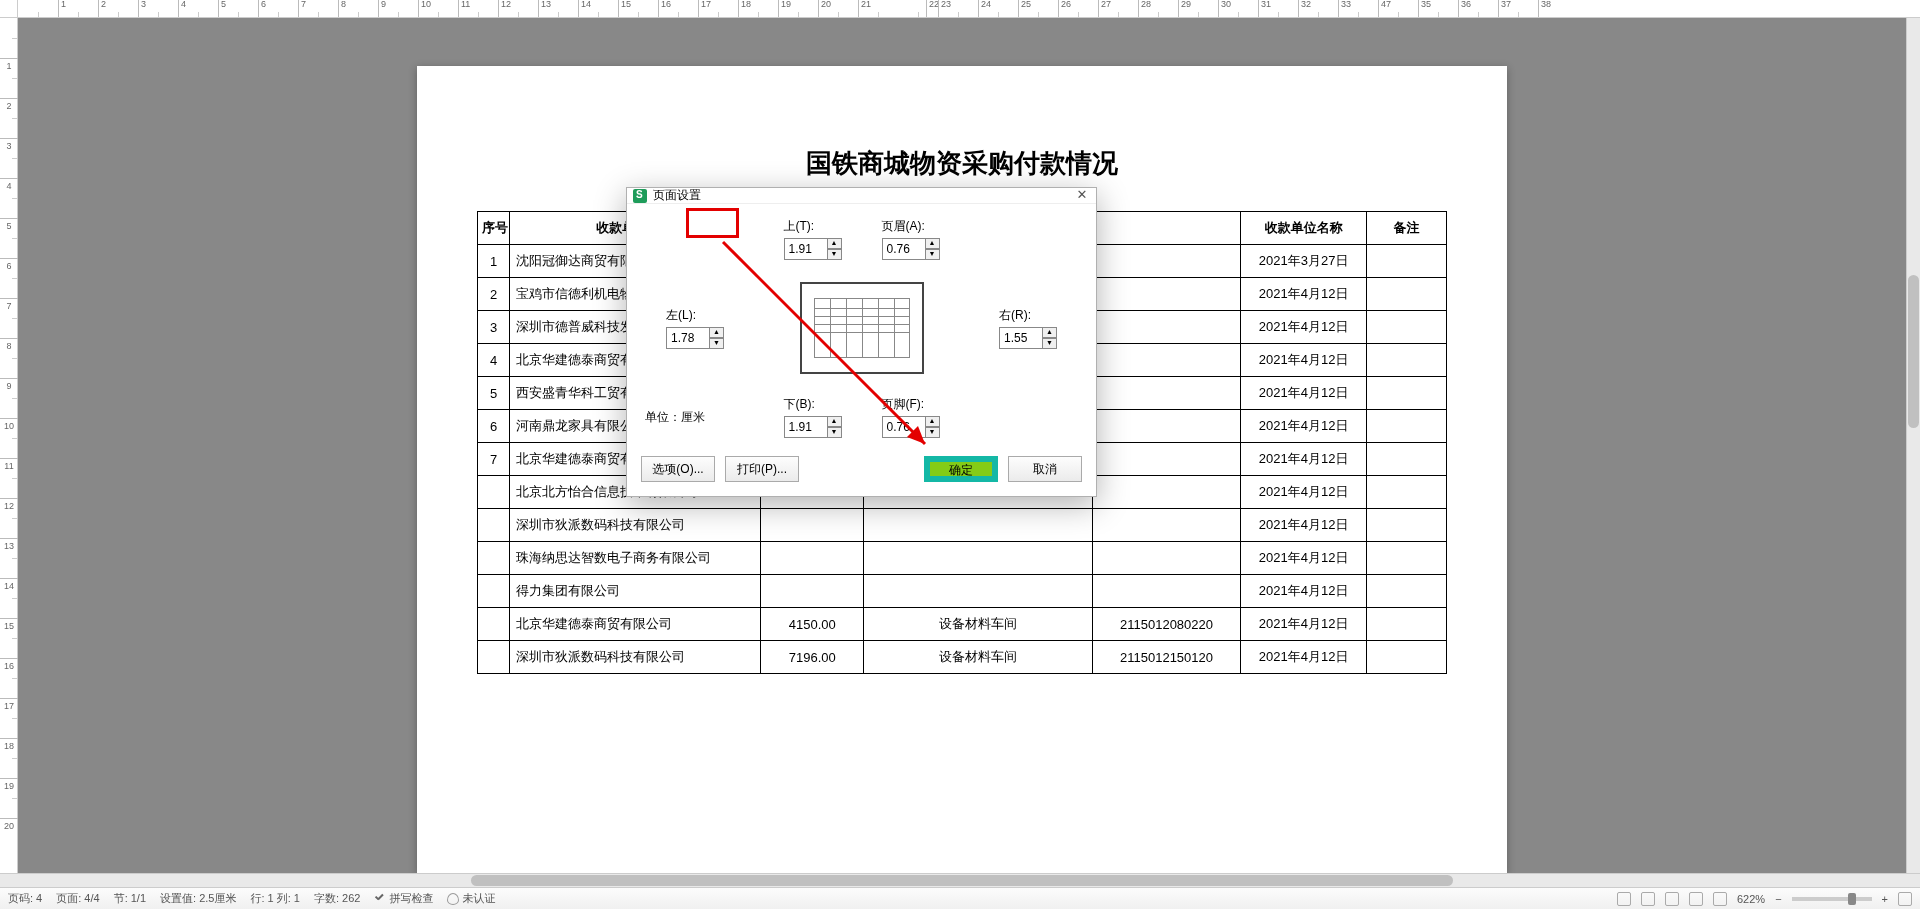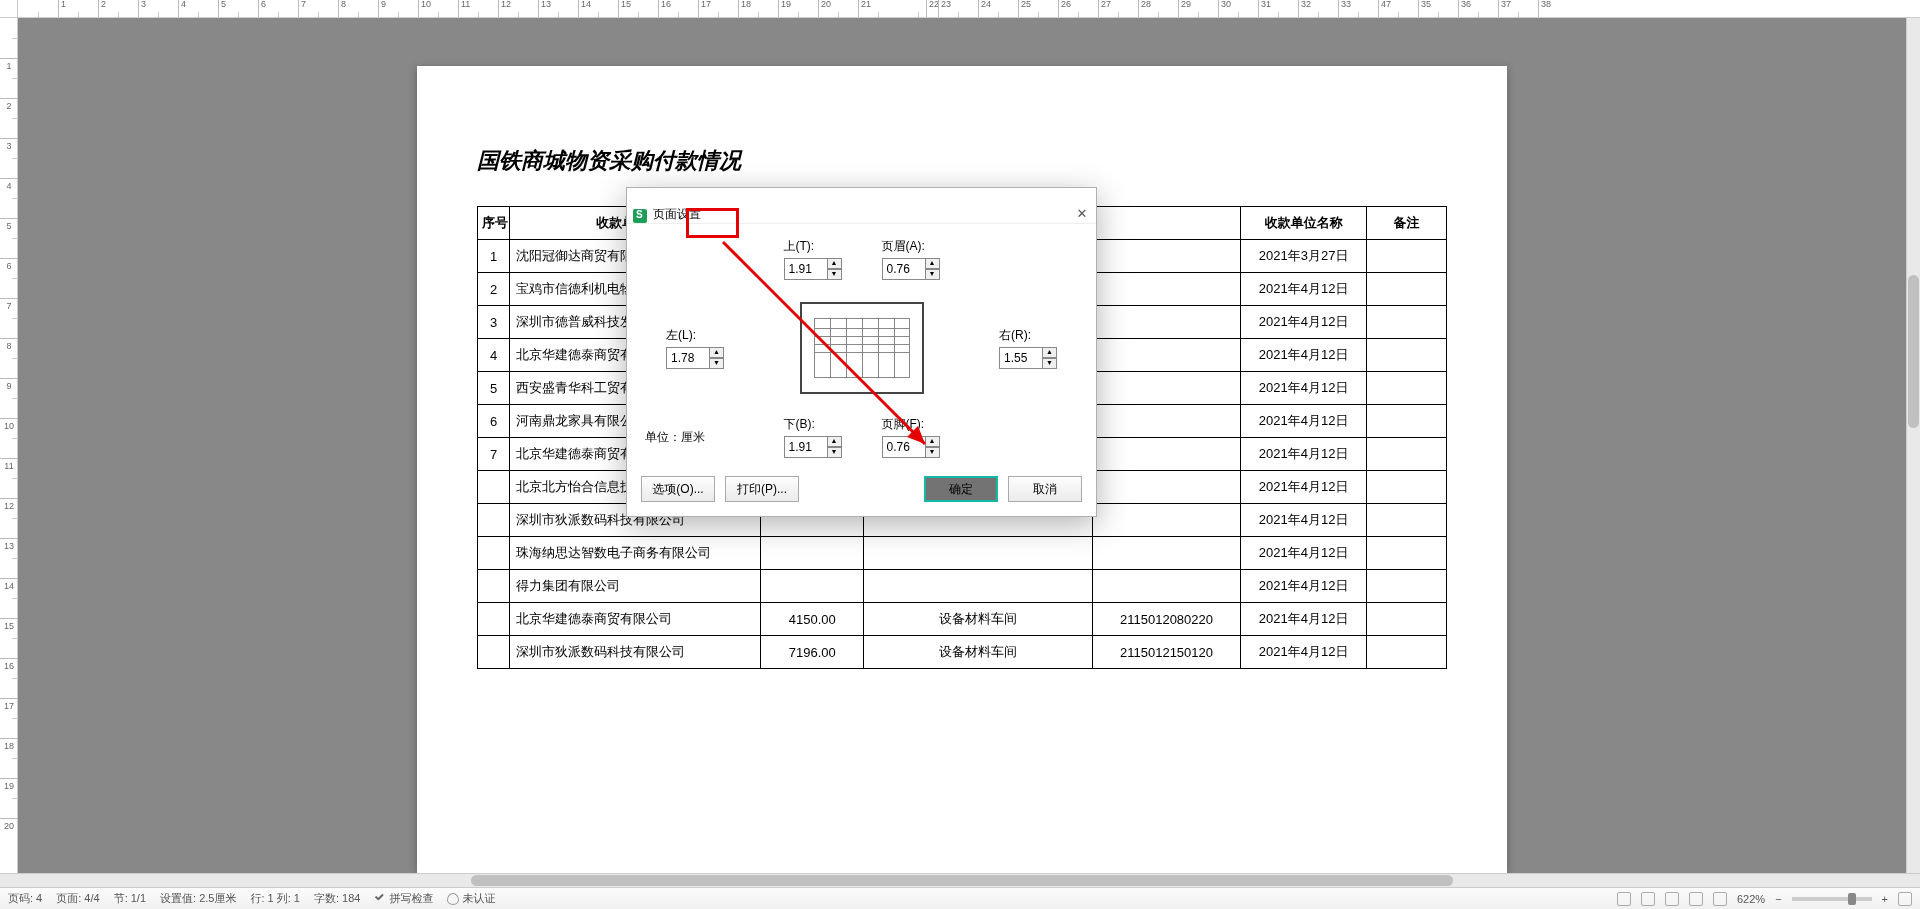--- a/index.html
+++ b/index.html
@@ -12,35 +12,35 @@
   .ruler-h .tick { position: absolute; top: 0; height: 18px; border-left: 1px solid #bbb; padding-left: 2px; line-height: 6px; padding-top: 1px;}
   .ruler-h .minor { position: absolute; bottom: 0; height: 5px; border-left: 1px solid #ccc; }
 
   .main { flex: 1; display: flex; overflow: hidden; }
   .ruler-v { width: 18px; background: #fff; border-right: 1px solid #ccc; position: relative; font-size: 9px; color: #666; }
   .ruler-v .tick { position: absolute; left: 0; width: 18px; border-top: 1px solid #bbb; padding-top: 2px; text-align: center;}
   .ruler-v .minor { position: absolute; right: 0; width: 5px; border-top: 1px solid #ccc; }
 
   .canvas { flex: 1; background: #888; overflow: auto; position: relative; display:flex; justify-content:center;}
   .page { background: #fff; margin: 48px 0 0 0; width: 1090px; min-height: 700px; box-shadow: 0 2px 8px rgba(0,0,0,0.3); padding: 80px 60px 0 60px; position: relative; flex-shrink:0;}
-  .doc-title { font-size: 22px; font-weight: 700; margin-bottom: 30px; font-family: SimSun, serif; font-style: italic; }
+  .doc-title { text-align: center; font-size: 26px; font-weight: 700; margin-bottom: 30px; font-family: SimSun, serif; }
   table.data { border-collapse: collapse; width: 100%; font-size: 13px; table-layout: fixed;}
   table.data th, table.data td { border: 1px solid #000; padding: 6px 4px; text-align: center; height: 33px; overflow:hidden; white-space:nowrap; }
   table.data td.name { text-align: left; padding-left: 6px; }
   table.data col.c-idx { width: 28px; }
   table.data col.c-name { width: 220px; }
   table.data col.c-amt { width: 90px; }
   table.data col.c-dept { width: 200px; }
   table.data col.c-acct { width: 130px; }
   table.data col.c-date { width: 110px; }
   table.data col.c-note { width: 70px; }
 
   
   .dialog { position: absolute; left: 626px; top: 187px; width: 471px; background: #fff; border: 1px solid #b0b0b0; box-shadow: 0 8px 30px rgba(0,0,0,0.3); z-index: 100; font-size: 12px; }
-  .dlg-titlebar { height: 36px; display: flex; align-items: flex-end; padding: 0 6px; border-bottom: 1px solid #eee; }
+  .dlg-titlebar { height: 16px; display: flex; align-items: center; padding: 0 6px; border-bottom: 1px solid #eee; }
   .dlg-titlebar .appicon { width: 14px; height: 14px; background: #1e9c5a; border-radius: 2px; margin-right: 6px; position:relative;}
   .dlg-titlebar .appicon::after{content:"S"; color:#fff; font-size:10px; font-weight:bold; position:absolute; top:0; left:3px;}
   .dlg-titlebar .ttl { flex: 1; font-size: 12px; }
   .dlg-titlebar .close { width: 16px; height: 16px; font-size: 13px; color:#555; text-align:center; line-height:14px; cursor:pointer;}
   .dlg-tabs { display: flex; border-bottom: 1px solid #d0d0d0; padding: 3px 6px 0 6px; gap: 0;}
   .dlg-tabs .tab { padding: 5px 14px; font-size: 12px; background: #f5f5f5; border: 1px solid #d0d0d0; border-bottom: none; margin-right: -1px; cursor:pointer; position:relative;}
   .dlg-tabs .tab.active { background: #fff; border-bottom: 1px solid #fff; margin-bottom: -1px; z-index:2;}
   .dlg-body { padding: 14px 18px 8px 18px; position: relative; min-height: 240px;}
   .margin-grid { display: grid; grid-template-columns: 100px 1fr 100px; grid-template-rows: auto auto auto; row-gap: 18px; align-items: center; justify-items: center;}
   .margin-cell { display:flex; flex-direction:column; gap:3px; font-size:12px; }
@@ -49,21 +49,21 @@
   .spin .btns { width: 14px; display:flex; flex-direction:column; }
   .spin .btns div { flex:1; border:1px solid #888; border-left:none; font-size:7px; text-align:center; line-height:8px; background:#f0f0f0; cursor:pointer;}
   .page-preview { width: 124px; height: 92px; border: 2px solid #444; background: #fff; position: relative; margin: 4px auto;}
   .page-preview .line { position:absolute; background:#888;}
   .center-sec { margin-top: 10px; border-top:1px solid #d0d0d0; padding-top:8px;}
   .center-sec .lbl { font-size:12px; margin-bottom:6px;}
   .center-sec label { font-size:12px; margin-right:40px; display:inline-flex; align-items:center; gap:4px; margin-left:18px;}
   .dlg-footer { padding: 10px 14px 14px 14px; display:flex; gap:10px; }
   .dlg-footer .spacer { flex:1; }
   .dlg-footer button { min-width: 74px; height: 26px; border: 1px solid #aaa; background: linear-gradient(#fdfdfd,#ebebeb); font-size:12px; cursor:pointer;}
-  .dlg-footer button.primary { border: 2px solid #14b8a6; background:#737373;}
+  .dlg-footer button.primary { border: 6px solid #14b8a6; background:#84cc16;}
 
   
   .anno-rect { position:absolute; border: 3px solid #e30000; left: 686px; top: 208px; width: 53px; height: 30px; z-index:200; pointer-events:none;}
   .anno-arrow { position:absolute; left: 717px; top: 236px; width: 230px; height: 230px; z-index:200; pointer-events:none;}
 
   
   .vscroll { width: 14px; background:#e9e9e9; border-left:1px solid #ccc;}
   .vscroll .thumb-area{position:relative; height:100%;}
   .vscroll .thumb { position:absolute; left:1px; right:1px; top:30%; height:18%; background:#c0c0c0; border-radius:6px;}
 
@@ -377,21 +377,21 @@
     </div>
   <div class="endpad"></div>
 </div>
 
 <div class="statusbar">
   <span class="seg">页码: 4</span>
   <span class="seg">页面: 4/4</span>
   <span class="seg">节: 1/1</span>
   <span class="seg">设置值: 2.5厘米</span>
   <span class="seg">行: 1  列: 1</span>
-  <span class="seg">字数: 184</span>
+  <span class="seg">字数: 262</span>
   <span class="seg"><span class="check-ico"></span><span>拼写检查</span></span>
   <span class="seg"><span class="shield"></span><span>未认证</span></span>
   <span class="right">
     <span class="ico"></span>
     <span class="ico"></span>
     <span class="ico"></span>
     <span class="ico"></span>
     <span class="ico"></span>
     <span>622%</span>
     <span>−</span>

